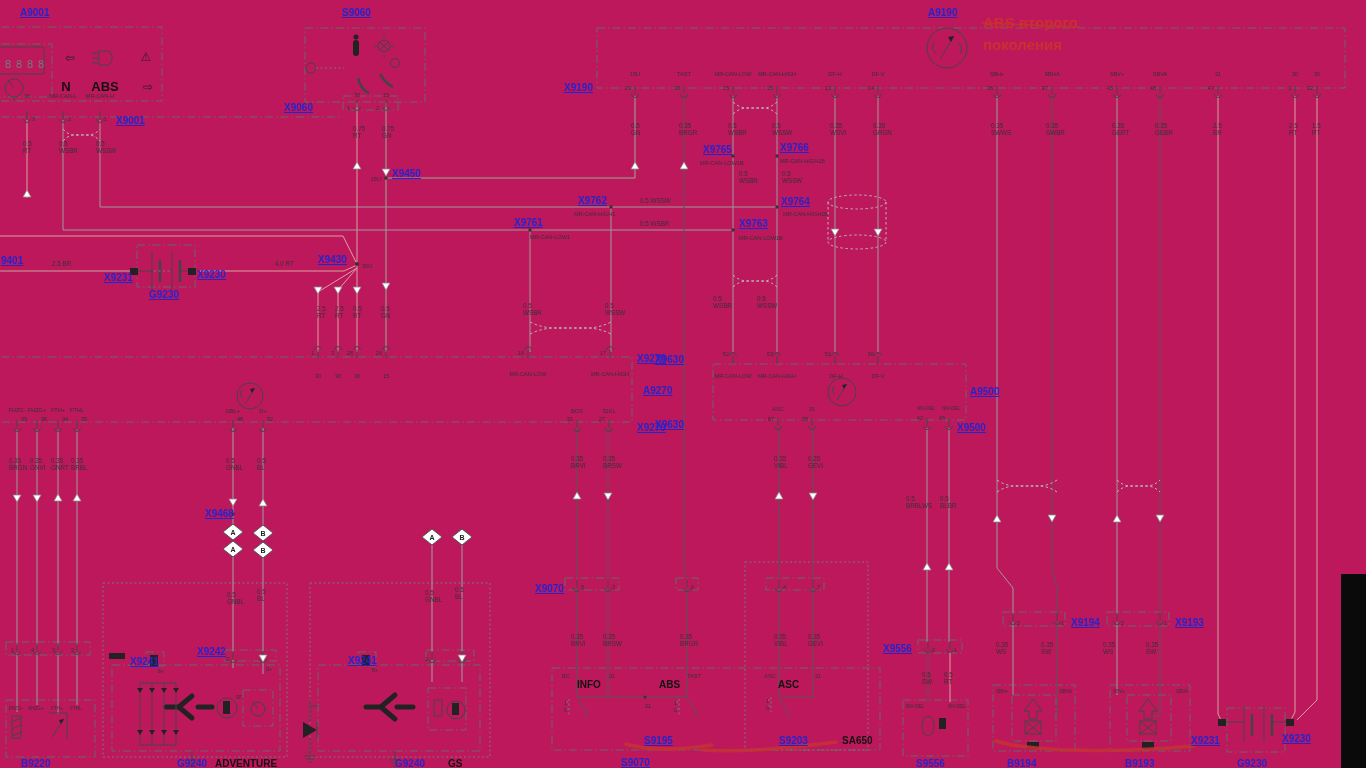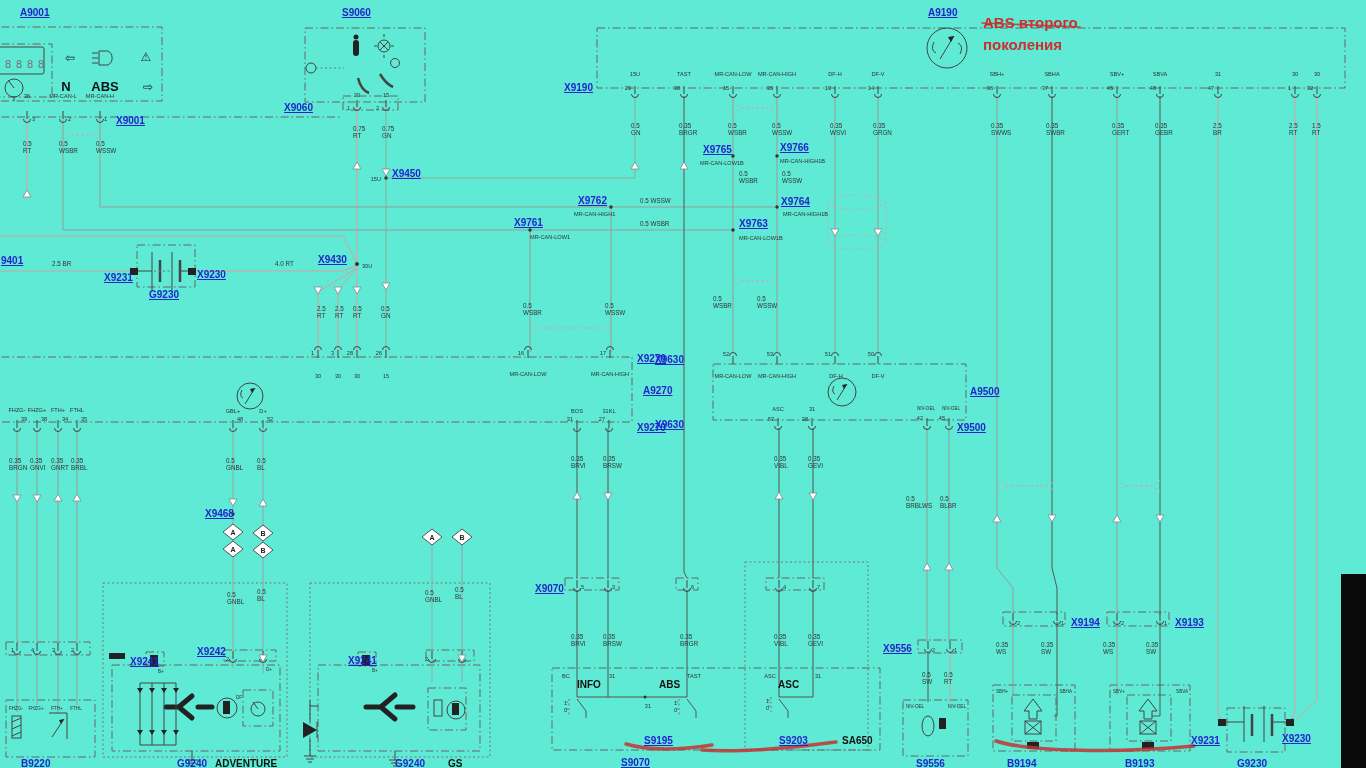--- a/index.html
+++ b/index.html
@@ -1,16 +1,16 @@
 <!DOCTYPE html>
 <html><head>
 <meta charset="utf-8">
 <style>
   html,body{margin:0;padding:0;background:#fff;}
-  .stage{position:relative;width:1366px;height:768px;background:#5eead4;overflow:hidden;
+  .stage{position:relative;width:1366px;height:768px;background:#be185d;overflow:hidden;
          font-family:"Liberation Sans",sans-serif;}
   svg{display:block}
   svg text{font-family:"Liberation Sans",sans-serif;fill:#333;}
   .t-r{fill:#2424cd;font-size:10px;font-weight:bold;text-decoration:underline;}
   .t-w{font-size:6.3px;}
   .t-p{font-size:5.6px;}
   .t-p2{font-size:4.6px;}
   .t-b{font-size:10px;font-weight:bold;fill:#111;}
   .t-bb{font-size:13px;font-weight:bold;fill:#111;}
   .t-red{font-size:15px;font-weight:bold;fill:#cc2f2f;}

